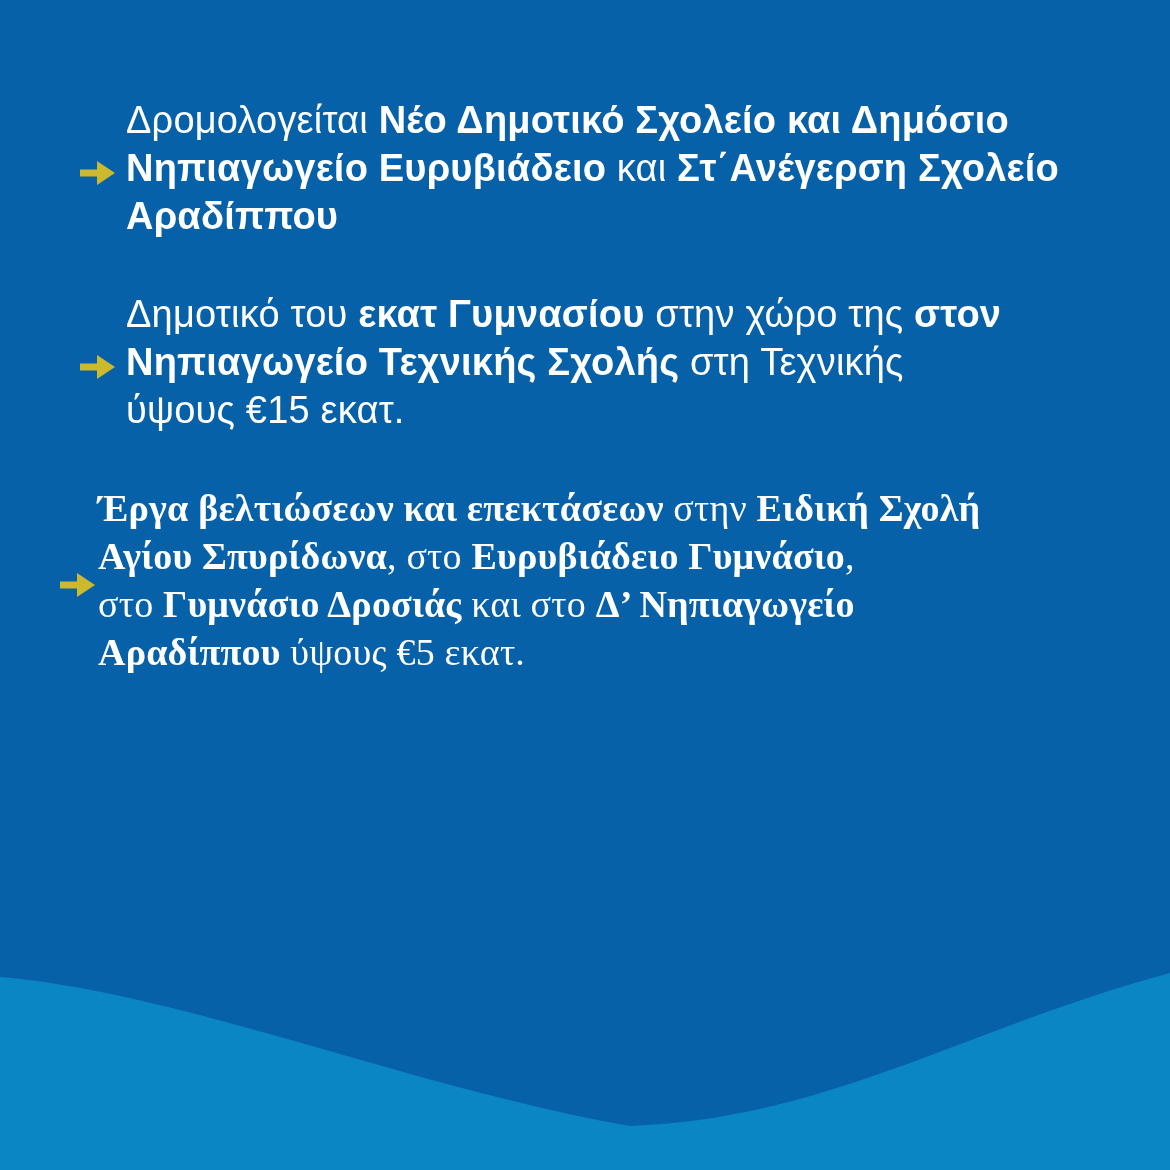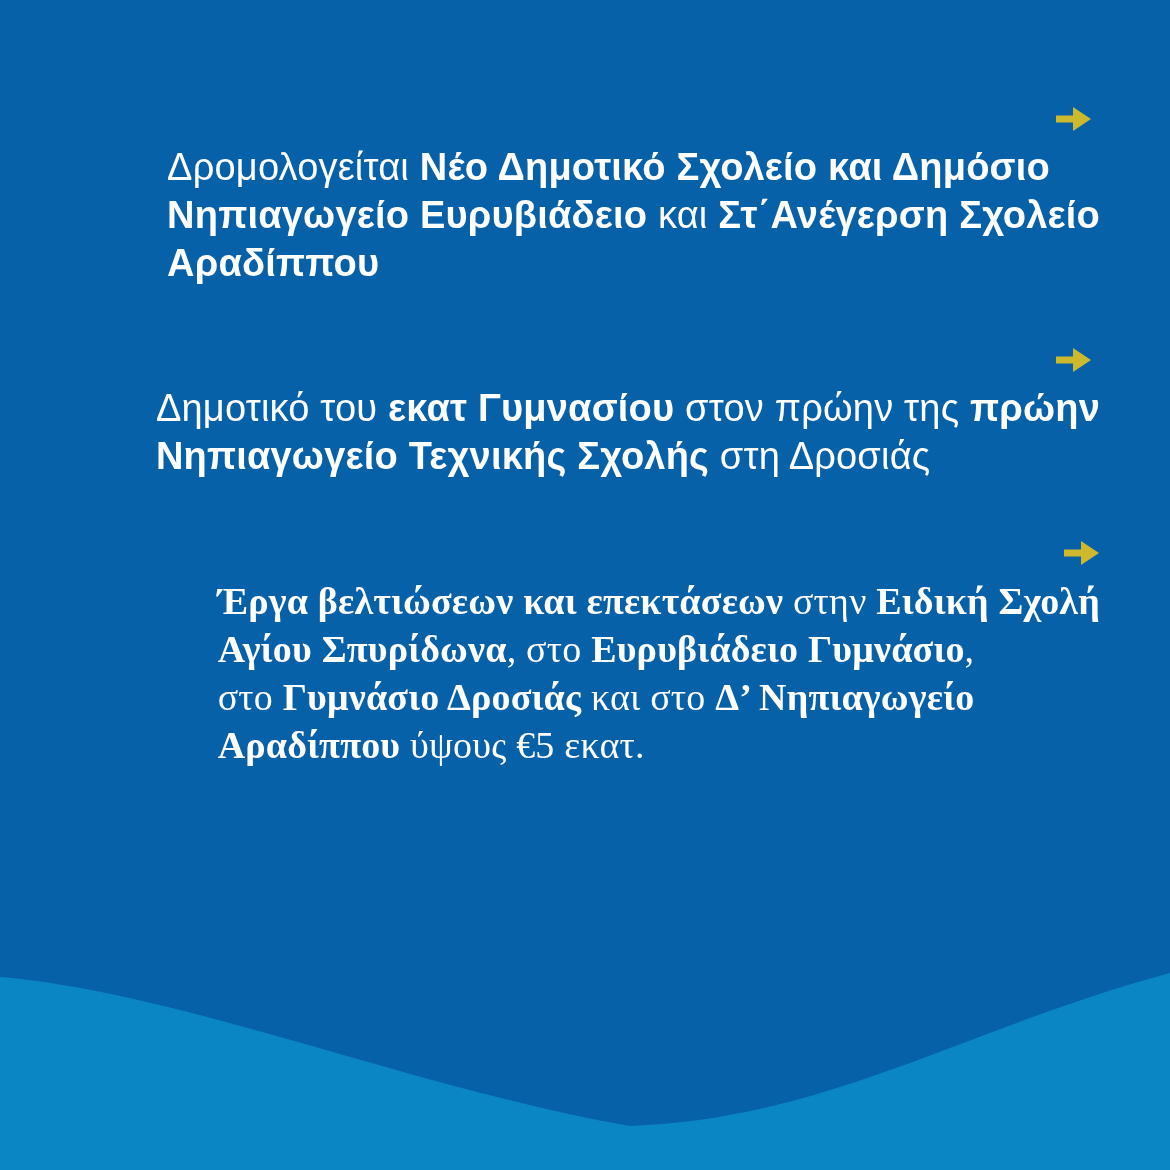--- a/index.html
+++ b/index.html
@@ -29,23 +29,22 @@
     pointer-events: none;
   }
   .content {
     position: absolute;
     top: 96px;
     left: 80px;
     width: 1020px;
   }
   .bullet {
     display: flex;
-    align-items: flex-end;
+    align-items: center;
     margin-bottom: 50px;
-    flex-direction: column;
   }
   .bullet-arrow {
     flex: 0 0 38px;
     margin-top: 9px;
     margin-right: 8px;
   }
   .bullet-arrow svg {
     display: block;
     width: 36px;
     height: 28px;
@@ -82,21 +81,21 @@
       </span>
       <span class="bullet-text"><span>Δρομολογείται </span><strong>Νέο Δημοτικό Σχολείο και Δημόσιο</strong><br><strong>Νηπιαγωγείο Ευρυβιάδειο</strong><span> και </span><strong>Στ΄Ανέγερση Σχολείο</strong><br><strong>Αραδίππου</strong></span>
     </div>
 
     <div class="bullet">
       <span class="bullet-arrow">
         <svg viewBox="0 0 36 28" xmlns="http://www.w3.org/2000/svg">
           <path d="M0 10.5 H17 V2 L35 14 L17 26 V17.5 H0 Z" fill="#ccb92e"></path>
         </svg>
       </span>
-      <span class="bullet-text"><span>Δημοτικό του </span><strong>εκατ Γυμνασίου</strong><span> στον πρώην της </span><strong>πρώην</strong><br><strong>Νηπιαγωγείο Τεχνικής Σχολής</strong><span> στη Δροσιάς</span><br></span>
+      <span class="bullet-text"><span>Δημοτικό του </span><strong>εκατ Γυμνασίου</strong><span> στην χώρο της </span><strong>στον</strong><br><strong>Νηπιαγωγείο Τεχνικής Σχολής</strong><span> στη Τεχνικής</span><br><span>ύψους €15 εκατ.</span></span>
     </div>
 
     <div class="bullet tight">
       <span class="bullet-arrow">
         <svg viewBox="0 0 36 28" xmlns="http://www.w3.org/2000/svg">
           <path d="M0 10.5 H17 V2 L35 14 L17 26 V17.5 H0 Z" fill="#ccb92e"></path>
         </svg>
       </span>
       <span class="bullet-text"><strong>Έργα βελτιώσεων και επεκτάσεων</strong><span> στην </span><strong>Ειδική Σχολή</strong><br><strong>Αγίου Σπυρίδωνα</strong><span>, στο </span><strong>Ευρυβιάδειο Γυμνάσιο</strong><span>,</span><br><span>στο </span><strong>Γυμνάσιο Δροσιάς</strong><span> και στο </span><strong>Δ’ Νηπιαγωγείο</strong><br><strong>Αραδίππου</strong><span> ύψους €5 εκατ.</span></span>
     </div>

